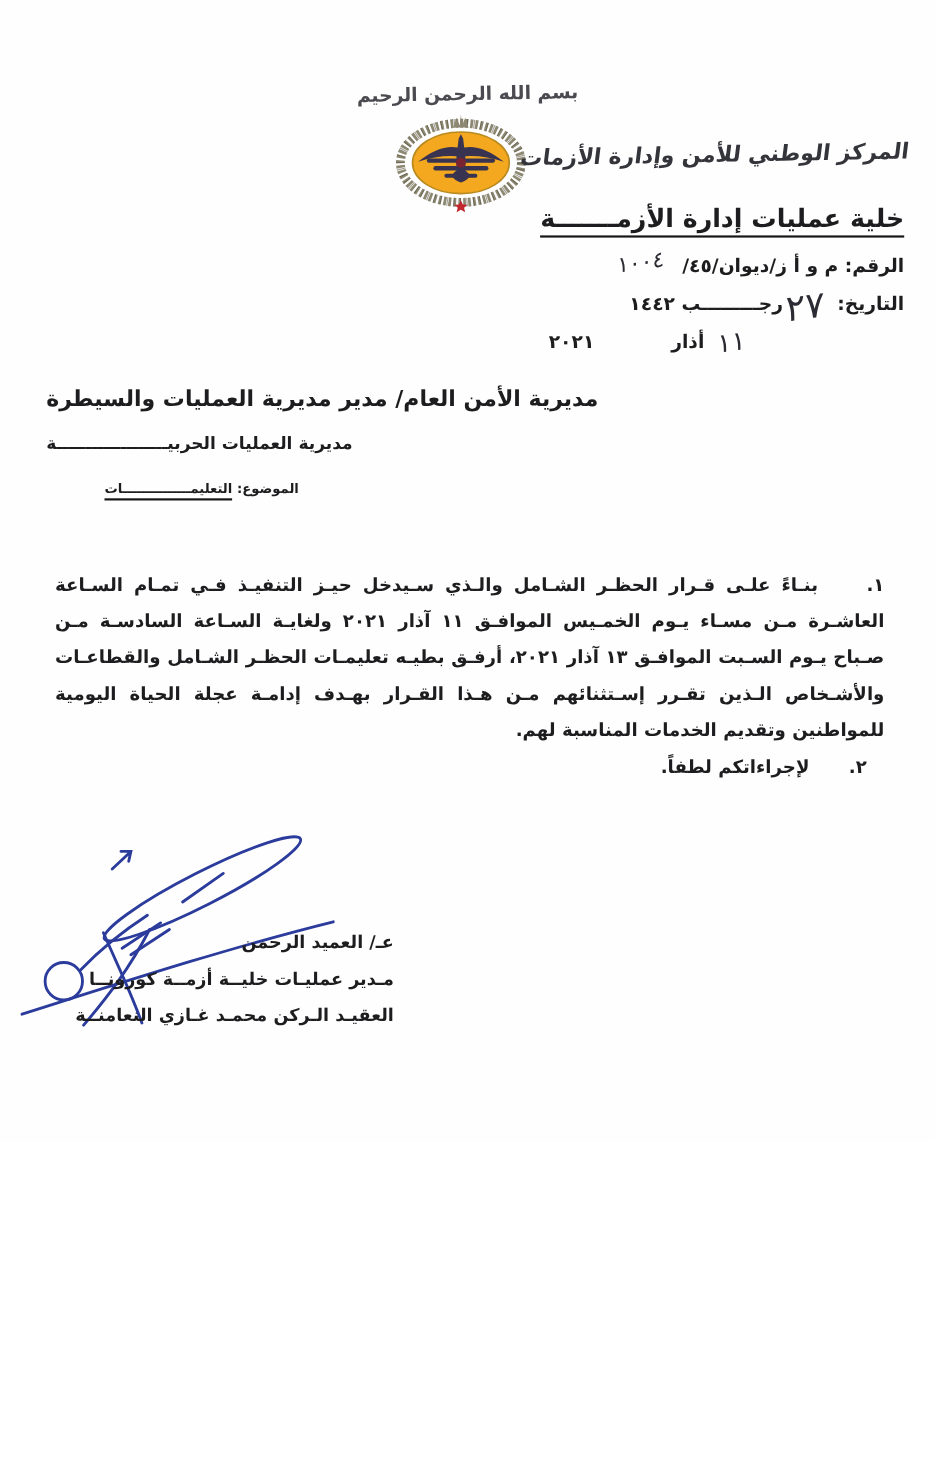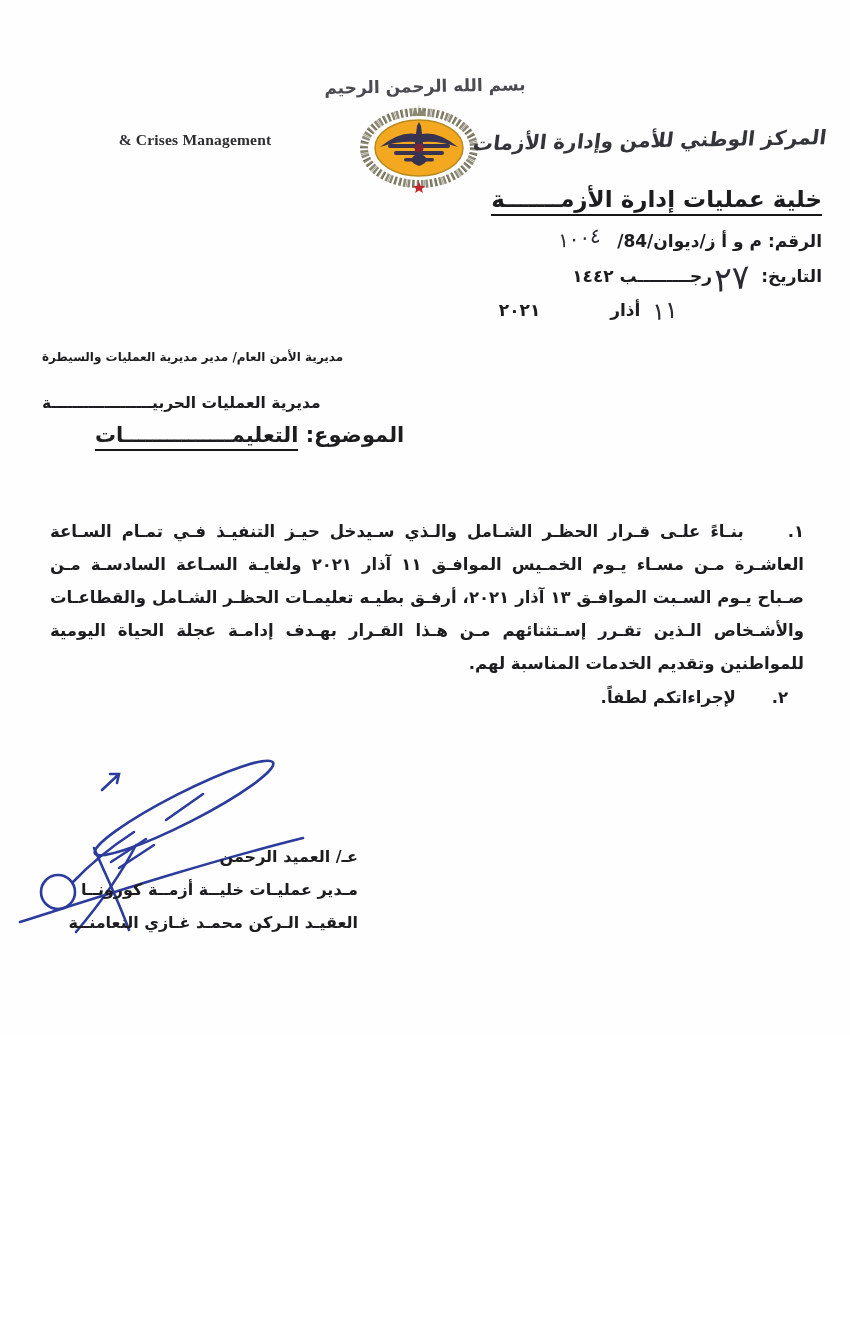--- a/index.html
+++ b/index.html
@@ -45,23 +45,23 @@
   
   .ref-num  { top: 226px; right: 28px; font-size: 17px; white-space: nowrap; }
   .ref-num .hand { font-size: 20px; letter-spacing: 3px; margin-right: 10px; vertical-align: 2px; }
   .ref-date { top: 259px; right: 28px; font-size: 17px; white-space: nowrap; }
   .ref-date .hand { font-size: 33px; vertical-align: -8px; margin-right: 6px; margin-left: -4px; }
   .ref-greg { top: 297px; right: 172px; font-size: 17px; white-space: nowrap; }
   .ref-greg .hand { font-size: 24px; vertical-align: -3px; margin-left: 6px; }
   .ref-greg .gap { display: inline-block; width: 58px; }
 
   
-  .addr1 { top: 350px; left: 42px; font-size: 12px; white-space: nowrap; text-align: right; }
+  .addr1 { top: 350px; left: 42px; font-size: 20px; white-space: nowrap; text-align: right; }
   .addr2 { top: 394px; left: 42px; font-size: 15.5px; white-space: nowrap; }
-  .subject { top: 423px; left: 95px; font-size: 21px; white-space: nowrap; text-align: center; }
+  .subject { top: 437px; left: 95px; font-size: 12px; white-space: nowrap; text-align: center; }
 
   
   .body-par {
     top: 499px; right: 30px; left: 34px;
     font-size: 16.5px; line-height: 33px; text-align: justify;
     direction: rtl; font-weight: bold; margin: 16px;
   }
   .body-par .num { margin-left: 34px; }
   .item2 { top: 688px; right: 62px; font-size: 16.5px; white-space: nowrap; }
   .item2 .num { margin-left: 30px; }
@@ -88,21 +88,20 @@
   }
 </style>
 </head>
 <body>
 
 <div class="page">
 
   <div class="abs bismillah ar calli">بسم الله الرحمن الرحيم</div>
 
   <div class="abs org-en">
-    <div>&amp; Crises Management</div>
   </div>
 
   <svg class="abs emblem" viewBox="0 0 118 92">
     <ellipse cx="59" cy="45" rx="55" ry="36" fill="none" stroke="#8d8872" stroke-width="8" stroke-dasharray="2.5,2"></ellipse>
     <ellipse cx="59" cy="45" rx="55" ry="36" fill="none" stroke="#55503e" stroke-width="8" stroke-dasharray="1,5" opacity="0.55"></ellipse>
     <path d="M52 13 L55 4 L58 11 L59 1 L60 11 L63 4 L66 13 Z" fill="#8d8872"></path>
     <ellipse cx="59" cy="45" rx="44" ry="28" fill="#f3a81f" stroke="#b98a20" stroke-width="1.5"></ellipse>
     <path d="M20 44 Q40 28 56 31 L57 23 L59 19 L61 23 L62 31 Q78 28 98 44 Q80 38 63 39 L63 52 Q72 58 59 63 Q46 58 55 52 L55 39 Q38 38 20 44 Z" fill="#383350"></path>
     <rect x="28" y="41" width="62" height="4" rx="2" fill="#383350"></rect>
     <rect x="34" y="48" width="50" height="4" rx="2" fill="#383350"></rect>
@@ -112,21 +111,21 @@
   </svg>
 
   <div class="abs org-ar ar calli">المركز الوطني للأمن وإدارة الأزمات</div>
 
   <div class="abs dept ar">
     <span class="u">خلية عمليات إدارة الأزمـــــــة</span>
   </div>
 
   <div class="abs ref-num ar" dir="rtl">
     <span>الرقم:</span>
-    <span>م و أ ز/ديوان/84/</span>
+    <span>م و أ ز/ديوان/٤٥/</span>
     <span class="hand">١٠٠٤</span>
   </div>
 
   <div class="abs ref-date ar" dir="rtl">
     <span>التاريخ:</span>
     <span class="hand">٢٧</span>
     <span>رجـــــــــب</span>
     <span>١٤٤٢</span>
   </div>
 

